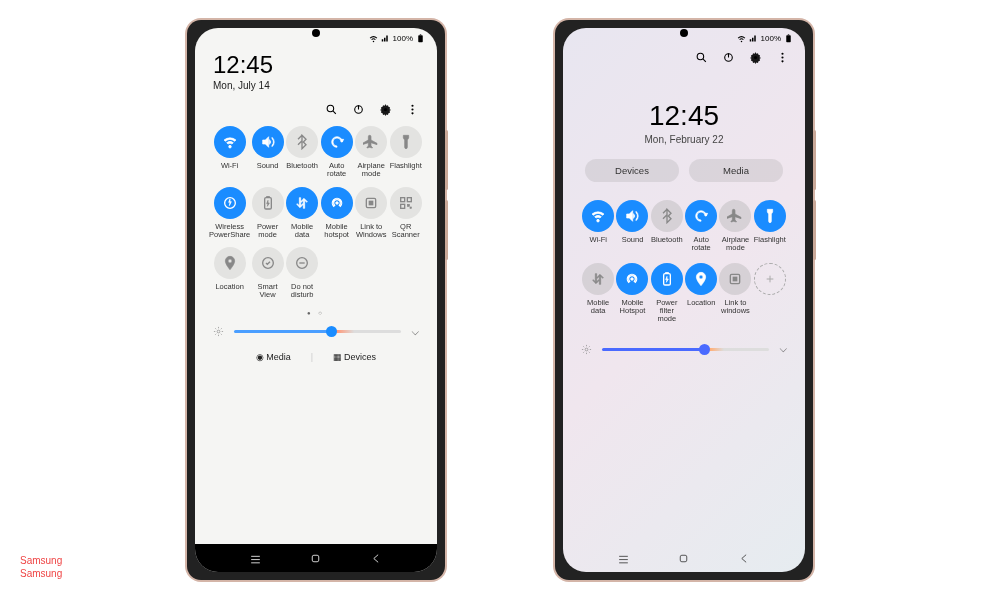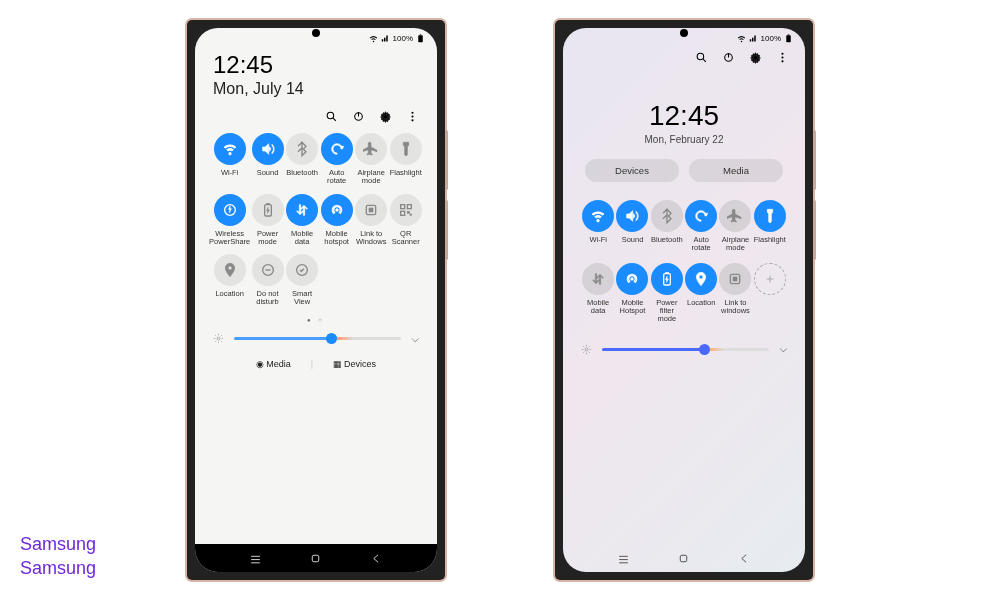--- a/index.html
+++ b/index.html
@@ -1,30 +1,30 @@
 <!DOCTYPE html>
 <html><head>
 <meta charset="utf-8">
 <style>
 * { margin: 0; padding: 0; box-sizing: border-box; }
 body { background: #fff; font-family: -apple-system, sans-serif; width: 1000px; height: 600px; position: relative; }
-.watermark { position: absolute; left: 20px; bottom: 20px; font-size: 18px; color: #6d28d9; line-height: 1.3; }
+.watermark { position: absolute; left: 20px; bottom: 20px; font-size: 10px; color: #ef4444; line-height: 1.3; }
 .phones { display: flex; justify-content: center; gap: 110px; padding-top: 20px; }
-.phone { width: 258px; height: 560px; background: #222; border-radius: 5px; padding: 8px; position: relative; box-shadow: 0 0 0 2px #d4b5a8; }
+.phone { width: 258px; height: 560px; background: #222; border-radius: 14px; padding: 8px; position: relative; box-shadow: 0 0 0 2px #d4b5a8; }
 .phone::before { content: ''; position: absolute; right: -3px; top: 110px; width: 3px; height: 60px; background: #c9a898; border-radius: 2px; }
 .phone::after { content: ''; position: absolute; right: -3px; top: 180px; width: 3px; height: 60px; background: #c9a898; border-radius: 2px; }
 .screen { width: 100%; height: 100%; border-radius: 23px; overflow: hidden; position: relative; }
 .screen-left { background: #f5f5f3; }
 .screen-right { background: linear-gradient(135deg, #e8e6f0 0%, #f0e6ee 50%, #e6ecf0 100%); }
 .camera { position: absolute; top: 9px; left: 50%; transform: translateX(-50%); width: 8px; height: 8px; background: #000; border-radius: 50%; z-index: 10; }
 .status-bar { display: flex; justify-content: flex-end; align-items: center; padding: 6px 12px 4px; gap: 3px; font-size: 8px; color: #000; }
 .status-bar svg { width: 9px; height: 9px; }
 .header-left { padding: 4px 18px 8px; }
 .time-left { font-size: 24px; font-weight: 300; color: #000; }
-.date-left { font-size: 16px; color: #222; margin-top: 1px; }
+.date-left { font-size: 10px; color: #222; margin-top: 1px; }
 .header-right { text-align: center; padding: 36px 0 14px; }
 .time-right { font-size: 28px; font-weight: 200; color: #000; }
 .date-right { font-size: 10px; color: #444; margin-top: 2px; }
 .toolbar { display: flex; justify-content: flex-end; gap: 14px; padding: 4px 18px 6px; }
 .toolbar svg { width: 13px; height: 13px; }
 .toolbar-right { padding: 4px 16px 0; }
 .pills { display: flex; justify-content: center; gap: 10px; padding: 0 18px 16px; }
 .pill { background: rgba(160,160,160,0.25); border-radius: 14px; padding: 6px 0; font-size: 9.5px; color: #333; text-align: center; width: 94px; }
 .grid { display: grid; grid-template-columns: repeat(6, 1fr); gap: 8px 0; padding: 4px 14px; }
 .grid-right { padding: 2px 18px; gap: 10px 0; }
@@ -213,33 +213,33 @@
               <svg viewBox="0 0 24 24">
                 <path d="M12 2a7 7 0 017 7c0 5-7 13-7 13S5 14 5 9a7 7 0 017-7zm0 4a3 3 0 100 6 3 3 0 000-6z"></path>
               </svg>
             </div>
             <div class="tile-label">Location</div>
           </div>
           <div class="tile">
             <div class="tile-icon icon-off">
               <svg viewBox="0 0 24 24">
                 <circle cx="12" cy="12" r="8" fill="none" stroke-width="2"></circle>
+                <path d="M9 12l2 2 4-4" fill="none" stroke-width="2"></path>
+              </svg>
+            </div>
+            <div class="tile-label">Smart View</div>
+          </div>
+          <div class="tile">
+            <div class="tile-icon icon-off">
+              <svg viewBox="0 0 24 24">
+                <circle cx="12" cy="12" r="8" fill="none" stroke-width="2"></circle>
                 <line x1="8" y1="12" x2="16" y2="12" stroke-width="2"></line>
               </svg>
             </div>
             <div class="tile-label">Do not disturb</div>
-          </div>
-          <div class="tile">
-            <div class="tile-icon icon-off">
-              <svg viewBox="0 0 24 24">
-                <circle cx="12" cy="12" r="8" fill="none" stroke-width="2"></circle>
-                <path d="M9 12l2 2 4-4" fill="none" stroke-width="2"></path>
-              </svg>
-            </div>
-            <div class="tile-label">Smart View</div>
           </div>
         </div>
       <div class="dots">● ○</div>
       <div class="slider-row">
         <svg class="sun" viewBox="0 0 24 24">
             <circle cx="12" cy="12" r="3" fill="none" stroke="#888" stroke-width="1.5"></circle>
             <g stroke="#888" stroke-width="1.5">
               <line x1="12" y1="2" x2="12" y2="5"></line>
               <line x1="12" y1="19" x2="12" y2="22"></line>
               <line x1="2" y1="12" x2="5" y2="12"></line>

